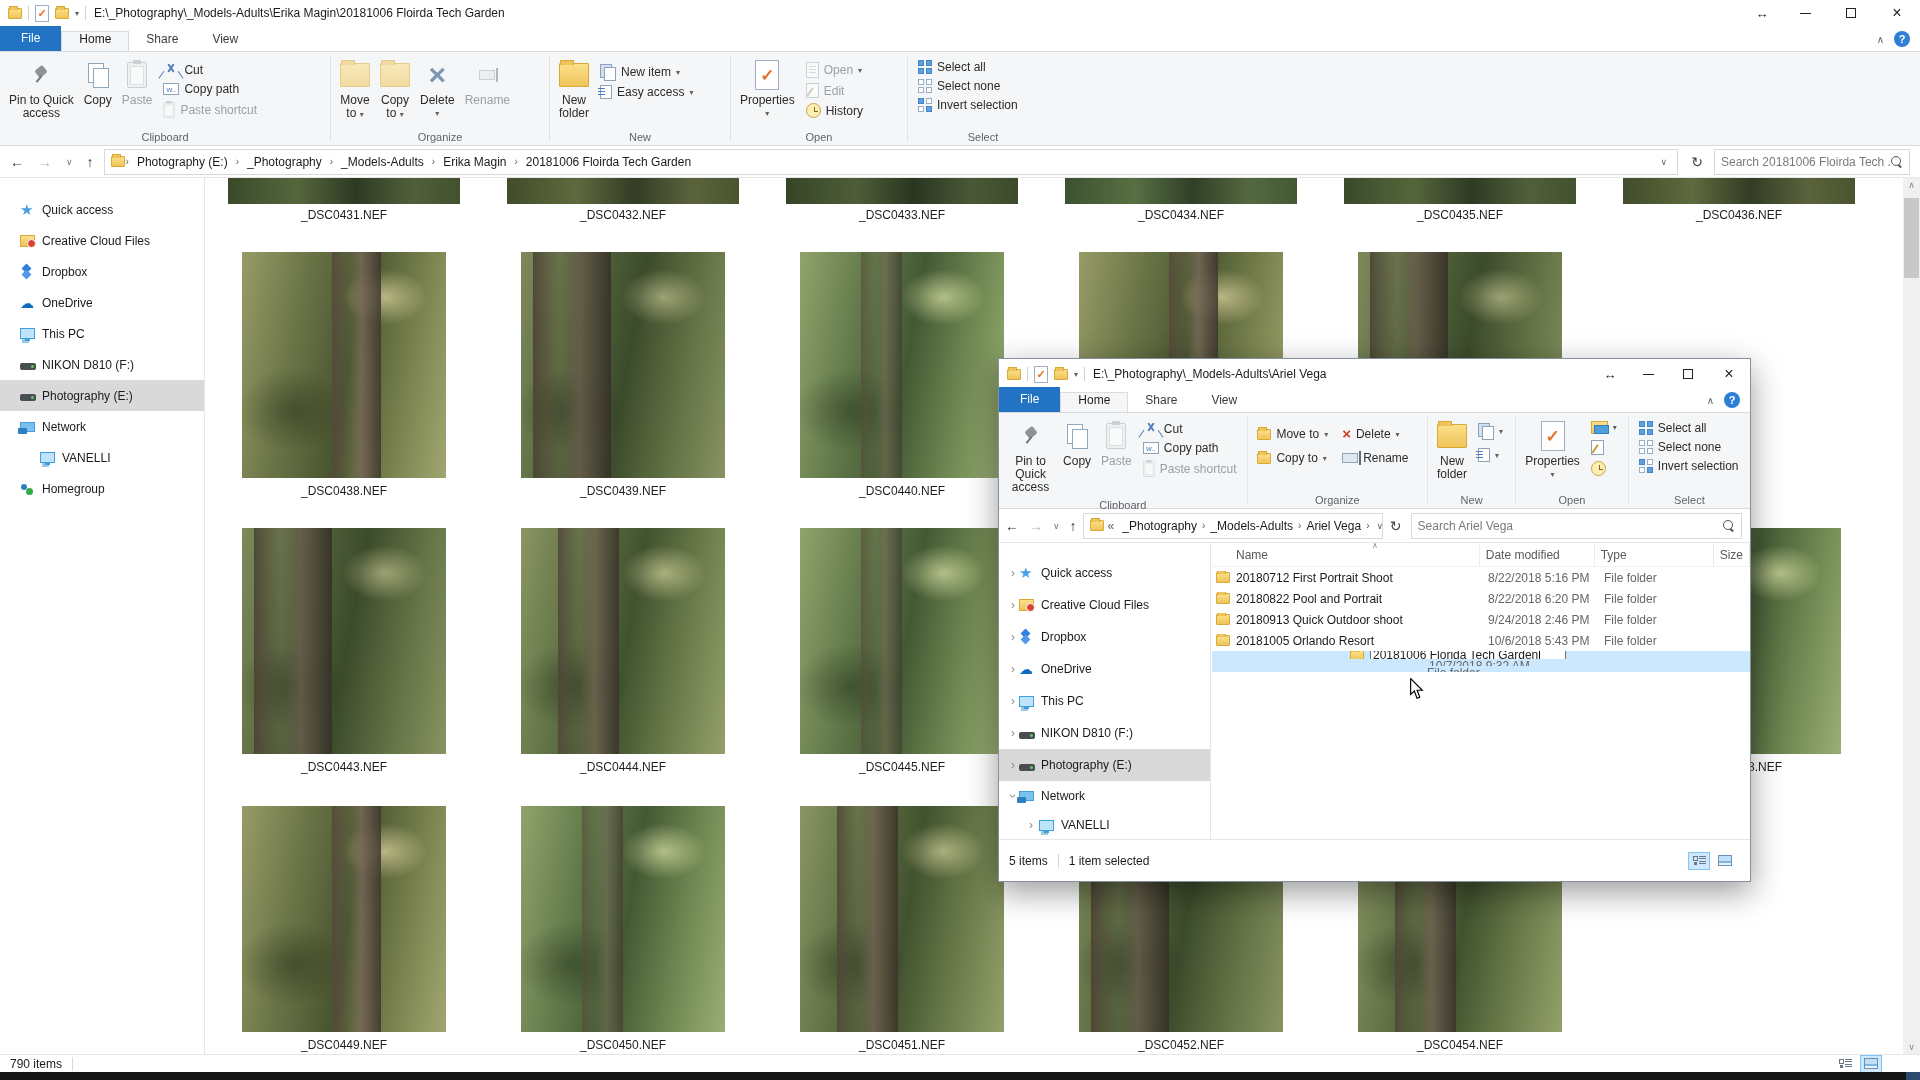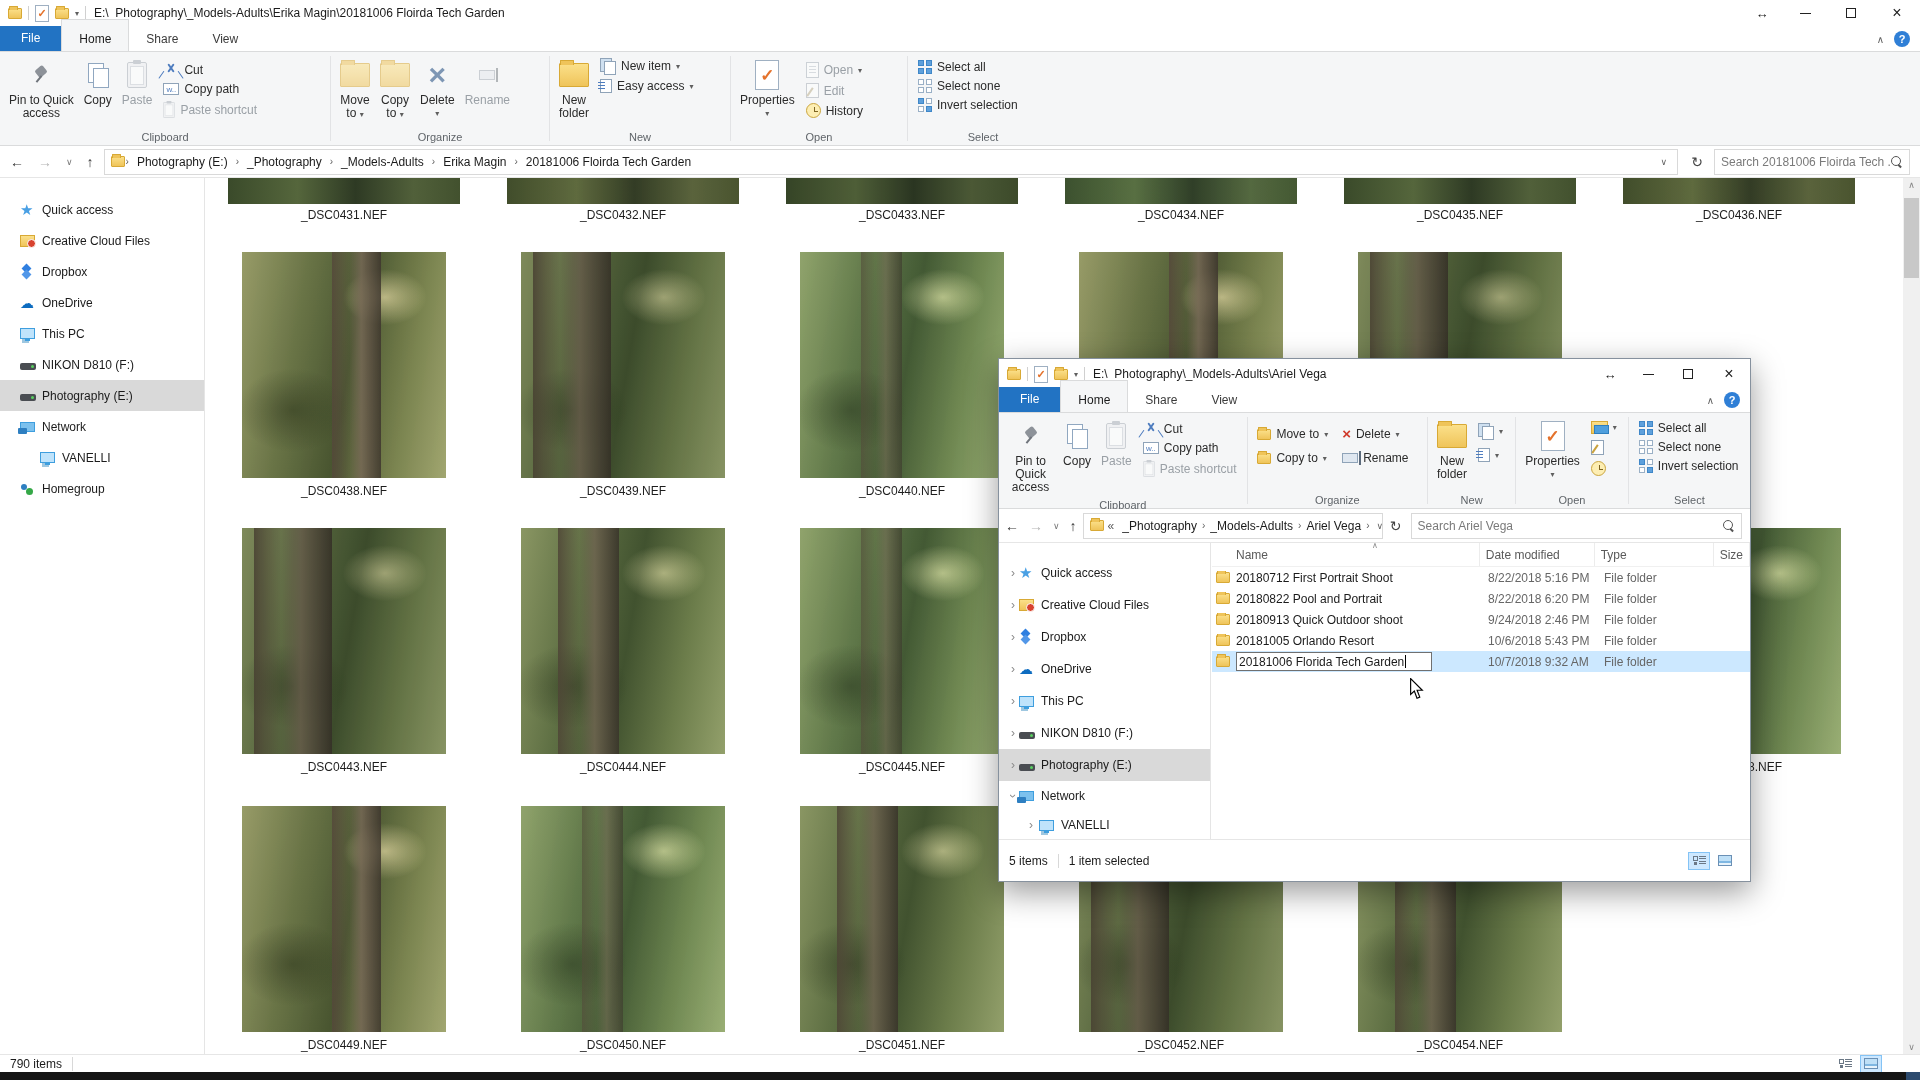--- a/index.html
+++ b/index.html
@@ -10,21 +10,21 @@
   .titlebar { display:flex; align-items:center; background:#fff; }
   .qat { display:flex; align-items:center; gap:6px; padding-left:8px; }
   .qat-sep { width:1px; height:14px; background:#d0d0d0; }
   .title-text { margin-left:8px; white-space:nowrap; color:#1b1b1b; }
   .wctl { margin-left:auto; display:flex; align-items:stretch; height:100%; }
   .wbtn { width:46px; display:flex; align-items:center; justify-content:center; color:#222; font-size:13px; }
   .wbtn .maxbox { width:10px; height:10px; border:1px solid #222; }
   .wbtn .minbar { width:11px; height:1px; background:#222; }
 
   .tabrow { display:flex; align-items:flex-end; background:#fff; border-bottom:1px solid #dadbdc; }
-  .tab { padding:12px 17px 5px; color:#3b3b3b; cursor:default; }
+  .tab { padding:0 17px 5px; color:#3b3b3b; cursor:default; }
   .tab.file { background:#2273c3; color:#fff; padding:5px 21px 6px; }
   .tab.active { background:#f5f6f7; border:1px solid #dadbdc; border-bottom:none; color:#1b1b1b; }
   .tabrow-right { margin-left:auto; display:flex; align-items:center; gap:10px; padding:0 10px 4px; }
   .chev-up { color:#5f5f5f; font-size:10px; }
   .help-dot { width:16px; height:16px; border-radius:50%; background:#2f7fd6; color:#fff; font-size:11px; font-weight:bold; display:flex; align-items:center; justify-content:center; }
 
   .ribbon { background:#f5f6f7; border-bottom:1px solid #dadbdc; display:flex; align-items:stretch; }
   .rgroup { display:flex; flex-direction:column; padding:2px 4px 0; }
   .rgroup-body { display:flex; align-items:flex-start; flex:1; }
   .rgroup-label { text-align:center; color:#5f6469; font-size:11px; padding:3px 0 2px; }
@@ -200,21 +200,21 @@
   .hc.c-name { width:270px; padding-left:24px; }
   .hc.c-date { width:116px; }
   .hc.c-type { width:120px; }
   .hc.c-size { flex:1; justify-content:flex-end; padding-right:6px; }
   .sortmark { position:absolute; left:160px; top:-2px; color:#8a8a8a; font-size:8px; }
   .o-row { display:flex; height:21px; align-items:center; }
   .o-row .cell { padding-left:6px; white-space:nowrap; overflow:hidden; }
   .cell.c-name { width:270px; display:flex; align-items:center; gap:6px; padding-left:4px; color:#1b1b1b; }
   .cell.c-date { width:116px; color:#666; }
   .cell.c-type { width:120px; color:#666; }
-  .o-row.selected { background:#cce8ff; }
+  .o-row.selected { background:#cce8ff;flex-direction:column; }
   .editbox { height:19px; width:196px; border:1px solid #707070; background:#fff; display:flex; align-items:center; padding:0 2px; position:relative; z-index:2; }
   .editbox .caretline { width:1px; height:13px; background:#000; margin-left:1px; }
 
   .o-hscroll { position:absolute; left:213px; right:0; bottom:24px; height:16px; background:#f0f0f0; display:flex; align-items:center; }
   .o-hscroll .harr { width:16px; text-align:center; color:#555; font-size:11px; }
   .o-hscroll .htrack { flex:1; position:relative; height:100%; }
   .o-hscroll .hthumb { position:absolute; left:0; top:1px; bottom:1px; width:86%; background:#c2c2c2; }
 
   
   .cursor { position:absolute; left:1408px; top:678px; z-index:50; }
@@ -336,21 +336,21 @@
 
     <div class="rgroup" style="width:180px">
       <div class="rgroup-body">
         <div class="rbtn-lg">
           <span class="iconbox">
               <span class="ico i-folder lg"></span>
             </span>
           <span>New</span>
             <span>folder</span>
         </div>
-        <div class="rstack" style="">
+        <div class="rstack" style="margin-top:6px">
           <div class="rbtn-sm">
             <span class="ico i-newitem"></span>
               <span>New item</span>
               <span class="caret">▾</span>
           </div>
           <div class="rbtn-sm">
             <span class="ico i-easy"></span>
               <span>Easy access</span>
               <span class="caret">▾</span>
           </div>

